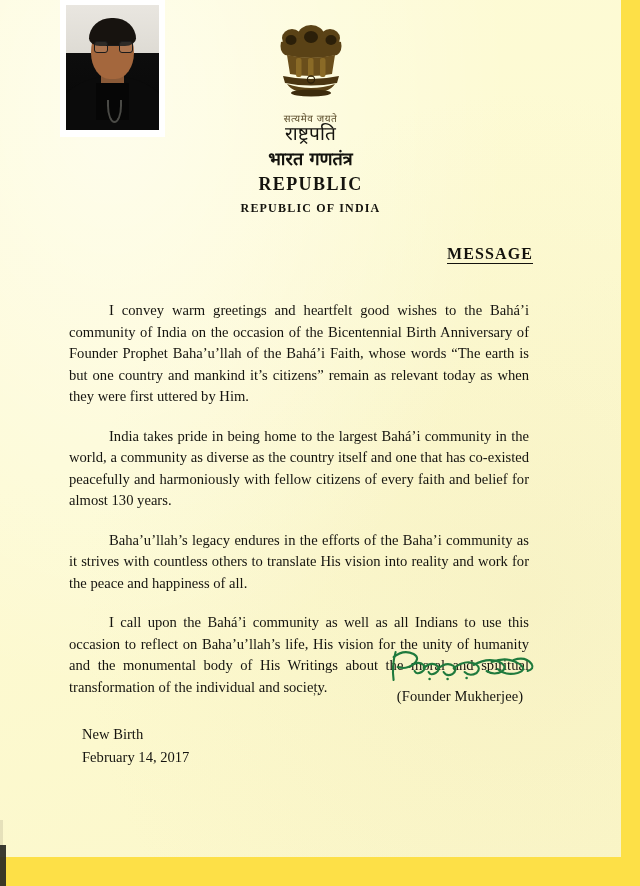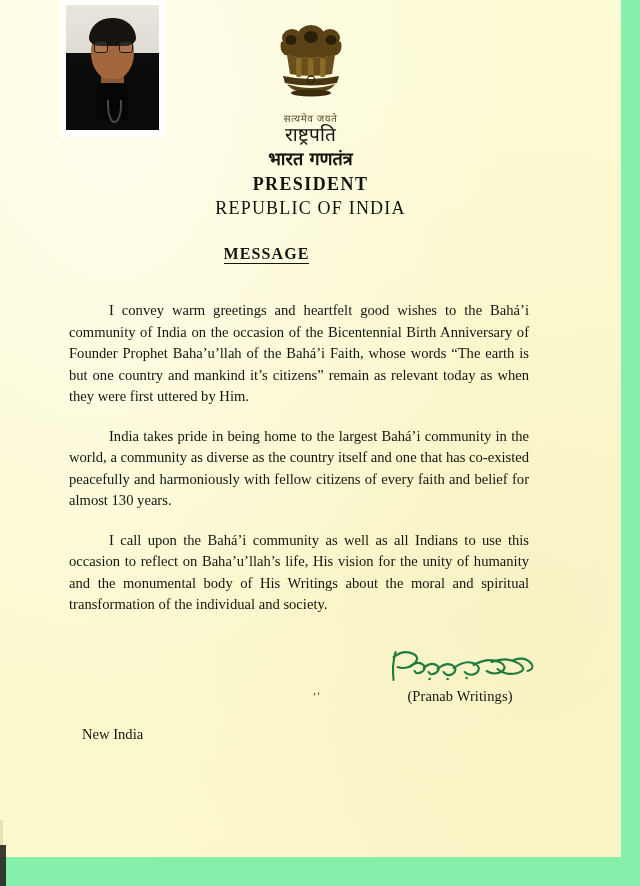--- a/index.html
+++ b/index.html
@@ -12,21 +12,21 @@
     height: 886px;
     overflow: hidden;
     font-family: "Liberation Serif", "DejaVu Serif", serif;
   }
 
   
   #page {
     position: relative;
     width: 640px;
     height: 886px;
-    background: #86efac;
+    background: #fde047;
   }
   .paper {
     position: absolute;
     left: 0;
     top: 0;
     width: 621px;
     height: 857px;
     background:
       linear-gradient(160deg, #fdfbd6 0%, #fdfad2 45%, #fbf7ca 100%);
   }
@@ -164,51 +164,51 @@
   .title-block{
     position:absolute;
     left:0; top:123px;
     width:621px;
     text-align:center;
     color:#14130e;
   }
   .t-hi1{
     font-size:19px;
     line-height:24px;
-    font-family:Liberation Serif, serif;
+    font-family:Liberation Mono, monospace;
     font-weight:400;
     letter-spacing:.2px;
   }
   .t-hi2{
     font-size:18px;
     line-height:24px;
     font-family:"DejaVu Sans","Liberation Sans",sans-serif;
     font-weight:700;
   }
   .t-en1{
     font-size:18px;
     line-height:24px;
     font-weight:bold;
     letter-spacing:1.4px;
     margin-top:1px;
   }
   .t-en2{
-    font-size:18px;
+    font-size:12px;
     line-height:24px;
-    font-weight:normal;
+    font-weight:bold;
     letter-spacing:1.2px;
     text-align:center;
   }
 
   
   #message-heading{
     position:absolute;
     left:0; top:245px;
     width:533px;
-    text-align:center;
+    text-align:right;
     font-size:16px;
     font-weight:bold;
     letter-spacing:1.1px;
     color:#14130e;
   }
   #message-heading span{
     border-bottom:1.6px solid #14130e;
     padding-bottom:1px;
   }
 
@@ -324,31 +324,32 @@
           <ellipse cx="44" cy="75" rx="20" ry="3.4" fill="#3c2b0d"></ellipse>
         </g>
       </svg>
     </div>
     <div id="emblem-motto">सत्यमेव जयते</div>
   </div>
 
   <div class="title-block">
     <div class="t-hi1">राष्ट्रपति</div>
     <div class="t-hi2">भारत गणतंत्र</div>
-    <div class="t-en1">PRESIDENT</div>
+    <div class="t-en1">REPUBLIC</div>
     <div class="t-en2">REPUBLIC OF INDIA</div>
   </div>
 
   <div id="message-heading">
     <span>MESSAGE</span>
   </div>
 
   <div id="body-text">
     <p>I convey warm greetings and heartfelt good wishes to the Bahá’i community of India on the occasion of the Bicentennial Birth Anniversary of Founder Prophet Baha’u’llah of the Bahá’i Faith, whose words “The earth is but one country and mankind it’s citizens” remain as relevant today as when they were first uttered by Him.</p>
     <p>India takes pride in being home to the largest Bahá’i community in the world, a community as diverse as the country itself and one that has co-existed peacefully and harmoniously with fellow citizens of every faith and belief for almost 130 years.</p>
+    <p>Baha’u’llah’s legacy endures in the efforts of the Baha’i community as it strives with countless others to translate His vision into reality and work for the peace and happiness of all.</p>
     <p>I call upon the Bahá’i community as well as all Indians to use this occasion to reflect on Baha’u’llah’s life, His vision for the unity of humanity and the monumental body of His Writings about the moral and spiritual transformation of the individual and  society.</p>
   </div>
 
   <div class="stray-marks">’’</div>
 
   <div id="signature-block">
     <div id="signature-mark">
       <svg width="180" height="40" viewBox="0 0 180 40" aria-hidden="true">
         <g fill="none" stroke="#1f7a3d" stroke-width="2.1" stroke-linecap="round" stroke-linejoin="round">
           <path d="M20 9 q10 -8 20 -3 q7 4 0 10 q-8 6 -16 3"></path>
@@ -361,20 +362,21 @@
           <path d="M118 14 q16 -6 28 2 q8 6 -2 9 q-12 3 -20 -4"></path>
           <path d="M140 12 q12 -4 18 4 q3 5 -4 7"></path>
         </g>
         <g fill="#1f7a3d">
           <circle cx="56" cy="31" r="1.3"></circle>
           <circle cx="74" cy="31" r="1.3"></circle>
           <circle cx="93" cy="30" r="1.3"></circle>
         </g>
       </svg>
     </div>
-    <div id="signature-name">(Pranab Writings)</div>
+    <div id="signature-name">(Founder Mukherjee)</div>
   </div>
 
   <div id="footer-block">
-    <div>New India</div>
+    <div>New Birth</div>
+    <div>February 14, 2017</div>
   </div>
 
 </div>
 
 </body></html>

